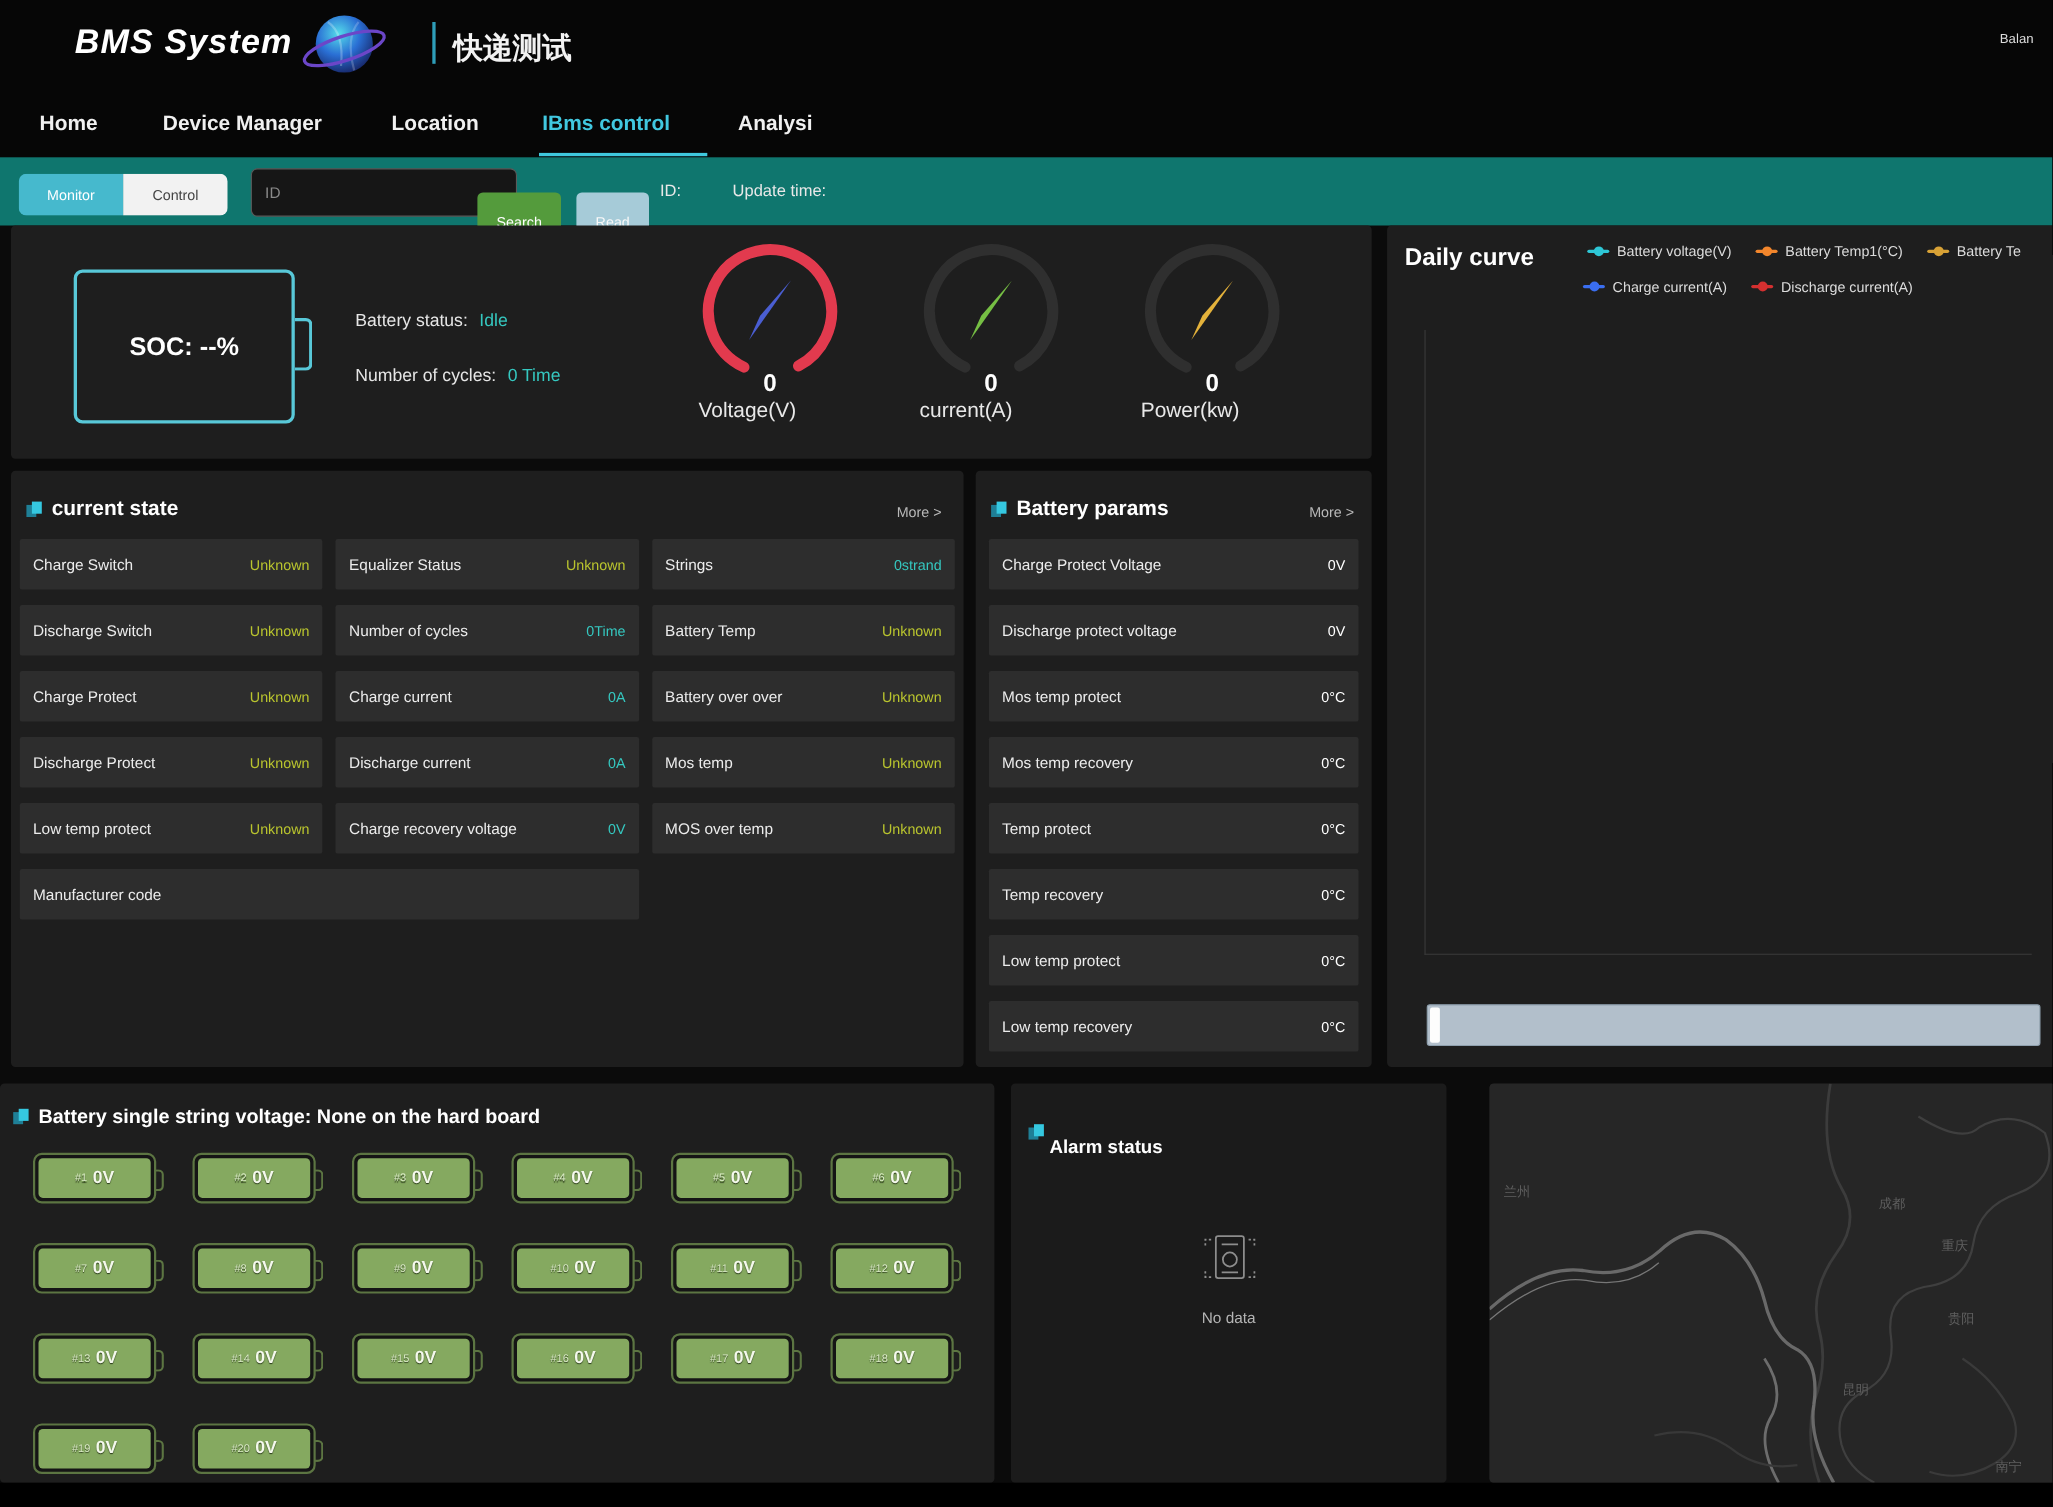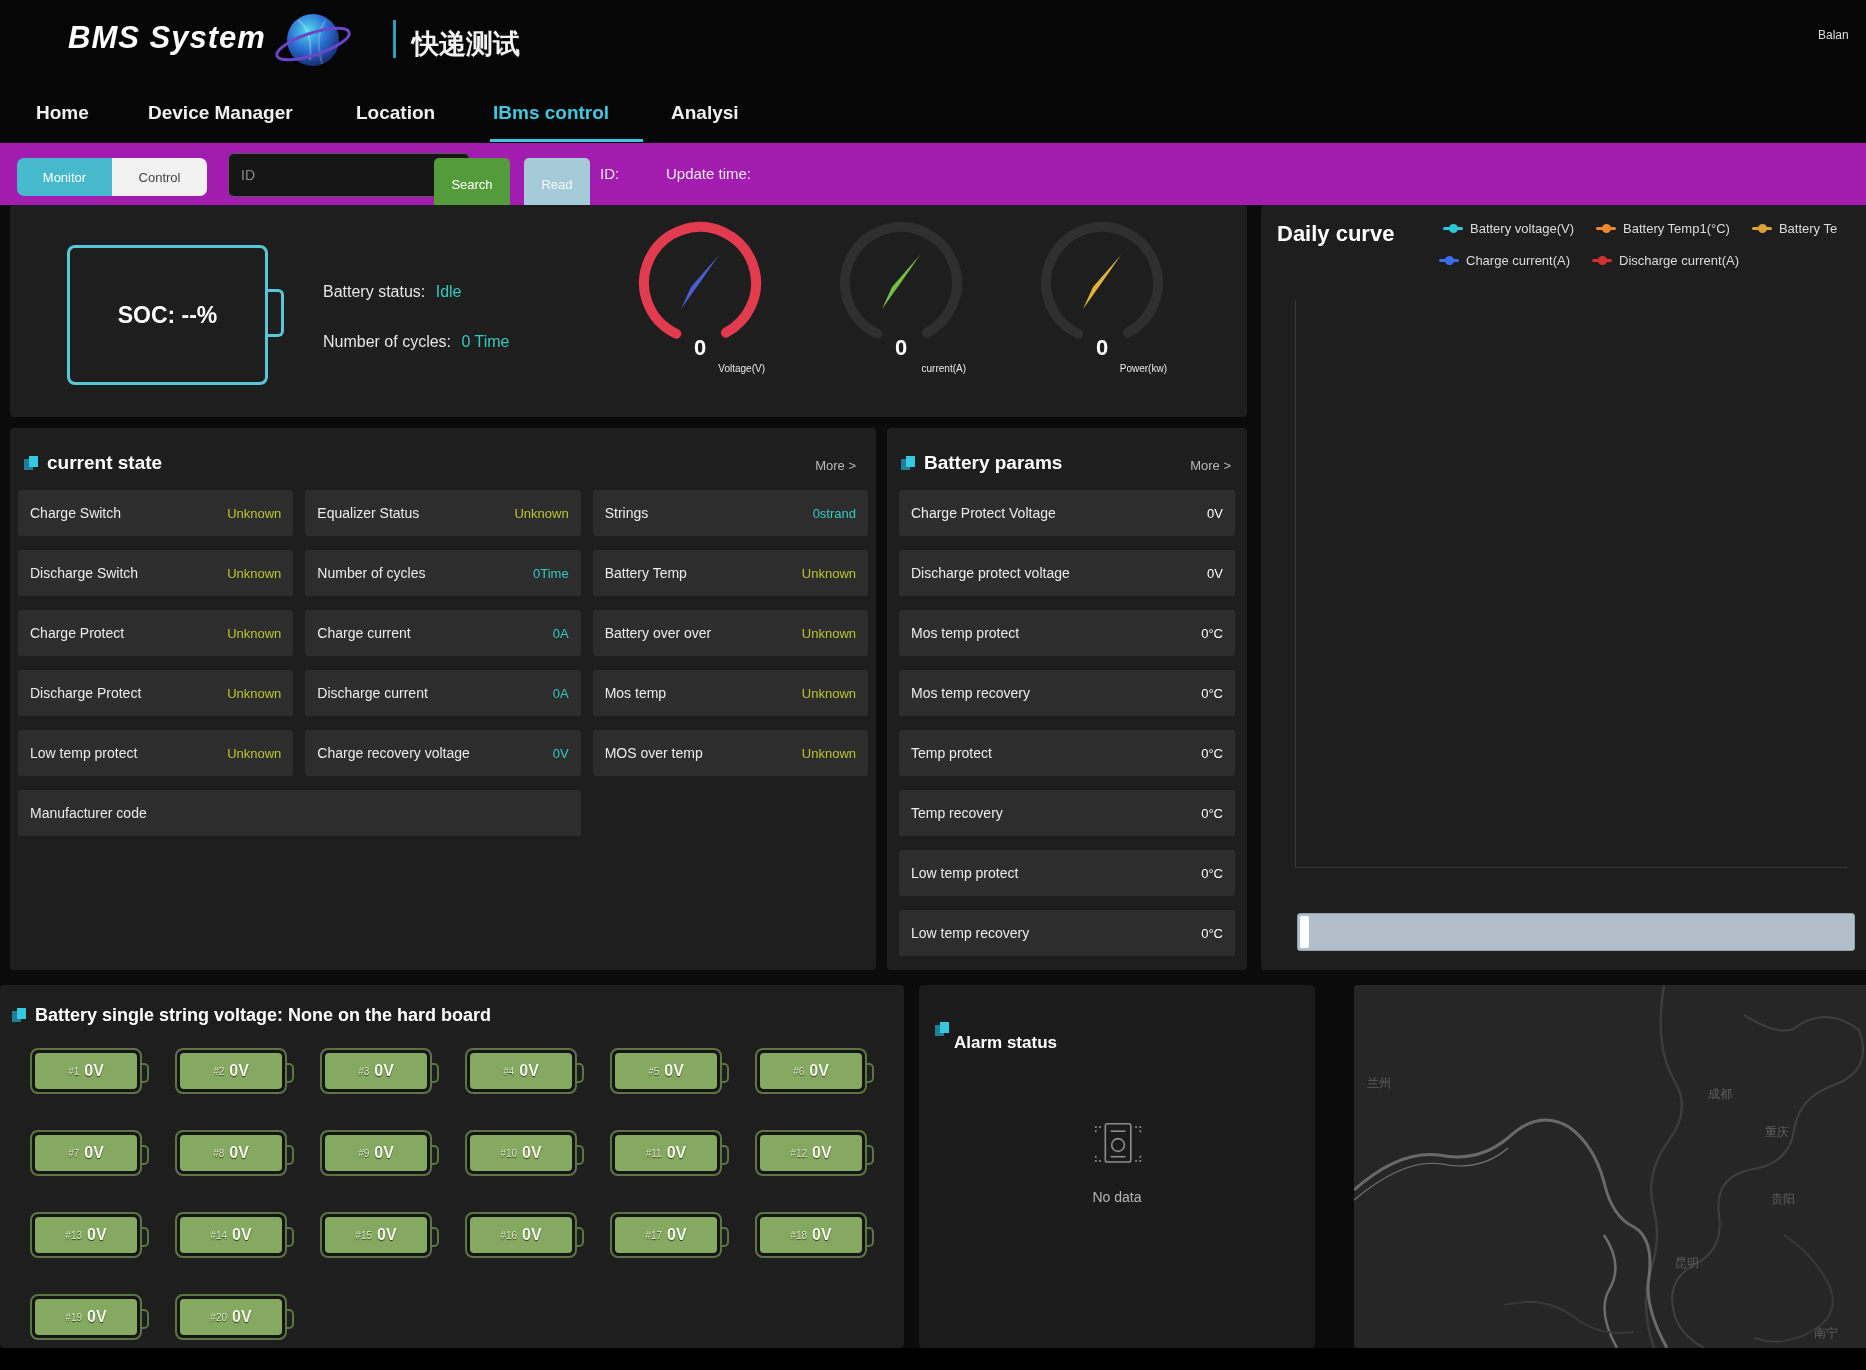--- a/index.html
+++ b/index.html
@@ -14,28 +14,28 @@
   .hdr-divider { position:absolute; left:393px; top:20px; width:3px; height:38px; background:#2e9db8; }
   .subtitle { position:absolute; left:412px; top:26px; font-size:27px; font-weight:bold; color:#f2f2f2; }
   .topright { position:absolute; left:1818px; top:28px; font-size:12px; color:#ddd; white-space:nowrap; }
 
   .nav { position:absolute; left:0; top:96px; width:1866px; height:47px; }
   .nav-item { position:absolute; top:6px; font-size:19px; font-weight:bold; color:#f0f0f0; cursor:pointer; }
   .nav-item.active { color:#41c8e0; }
   .nav-underline { position:absolute; left:490px; top:43px; width:153px; height:3px; background:#3fc8dd; }
 
   
-  .toolbar { position:absolute; left:0; top:143px; width:1866px; height:62px; background:#a21caf;text-decoration:underline; }
+  .toolbar { position:absolute; left:0; top:143px; width:1866px; height:62px; background:#0f766e;text-decoration:underline; }
   .toggle { position:absolute; left:17px; top:15px; height:38px; display:flex; border-radius:7px; overflow:hidden; }
   .tg-btn { width:95px; height:38px; font-size:13px; display:flex; align-items:center; justify-content:center; cursor:pointer; }
   .tg-monitor { background:#46b9cd; color:#fff; }
   .tg-control { background:#f2f2f2; color:#444; }
   .id-input { position:absolute; left:228px; top:10px; width:242px; height:44px; background:#161616; border:1px solid #5a5a5a; border-radius:6px; color:#ddd; font-size:14px; padding:0 12px; }
   .id-input::placeholder { color:#8a8a8a; }
-  .btn { position:absolute; top:15px; height:52px; border:none; border-radius:5px; font-size:13px; color:#fff; cursor:pointer; }
+  .btn { position:absolute; top:32px; height:52px; border:none; border-radius:5px; font-size:13px; color:#fff; cursor:pointer; }
   .btn-search { left:434px; width:76px; background:#549b3c; }
   .btn-read { left:524px; width:66px; background:#a6cbd8; color:#f8f8f8; }
   .tb-label { position:absolute; top:22px; font-size:15px; color:#e8e8e8; }
 
   
   .panel { position:absolute; background:#1e1e1e; border-radius:4px; overflow:hidden; }
   .ptitle-row { position:absolute; left:14px; display:flex; align-items:center; gap:8px; }
   .picon { position:relative; width:15px; height:15px; flex:0 0 15px; }
   .picon::before { content:""; position:absolute; left:0; top:3px; width:9px; height:11px; background:#1f7f96; }
   .picon::after { content:""; position:absolute; left:5px; top:0; width:9px; height:11px; background:#35c8e0; }
@@ -45,21 +45,21 @@
   
   .overview { left:10px; top:205px; width:1237px; height:212px; }
   .soc-batt { position:absolute; left:57px; top:40px; width:201px; height:140px; border:3px solid #58c8d8; border-radius:8px; display:flex; align-items:center; justify-content:center; }
   .soc-nub { position:absolute; left:258px; top:84px; width:16px; height:48px; border:3px solid #58c8d8; border-left:none; border-radius:0 6px 6px 0; }
   .soc-text { font-size:23px; font-weight:bold; color:#fff; }
   .ov-line { position:absolute; left:313px; font-size:16px; color:#e6e6e6; }
   .ov-val { color:#35c8c0; margin-left:6px; }
   .gauge { position:absolute; width:130px; }
   .gauge svg { display:block; }
   .gauge-value { margin-top:-14px; text-align:center; font-size:22px; font-weight:bold; color:#fff; }
-  .gauge-label { margin-top:2px; text-align:right; font-size:10px; color:#e8e8e8; }
+  .gauge-label { margin-top:2px; text-align:left; font-size:19px; color:#e8e8e8; }
 
   
   .cs { left:10px; top:428px; width:866px; height:542px; }
   .cs .ptitle-row { top:24px; }
   .cs .more { right:20px; top:30px; }
   .cs-grid { position:absolute; left:8px; top:62px; width:850px; display:grid; grid-template-columns:repeat(3,1fr); gap:14px 12px; }
   .cs-cell { background:#2d2d2d; height:46px; display:flex; align-items:center; justify-content:space-between; padding:0 12px; border-radius:2px; }
   .cs-cell.wide { grid-column:1 / span 2; }
   .cs-label { font-size:14px; color:#ececec; }
   .val-warn { font-size:13px; color:#b9c42e; }

